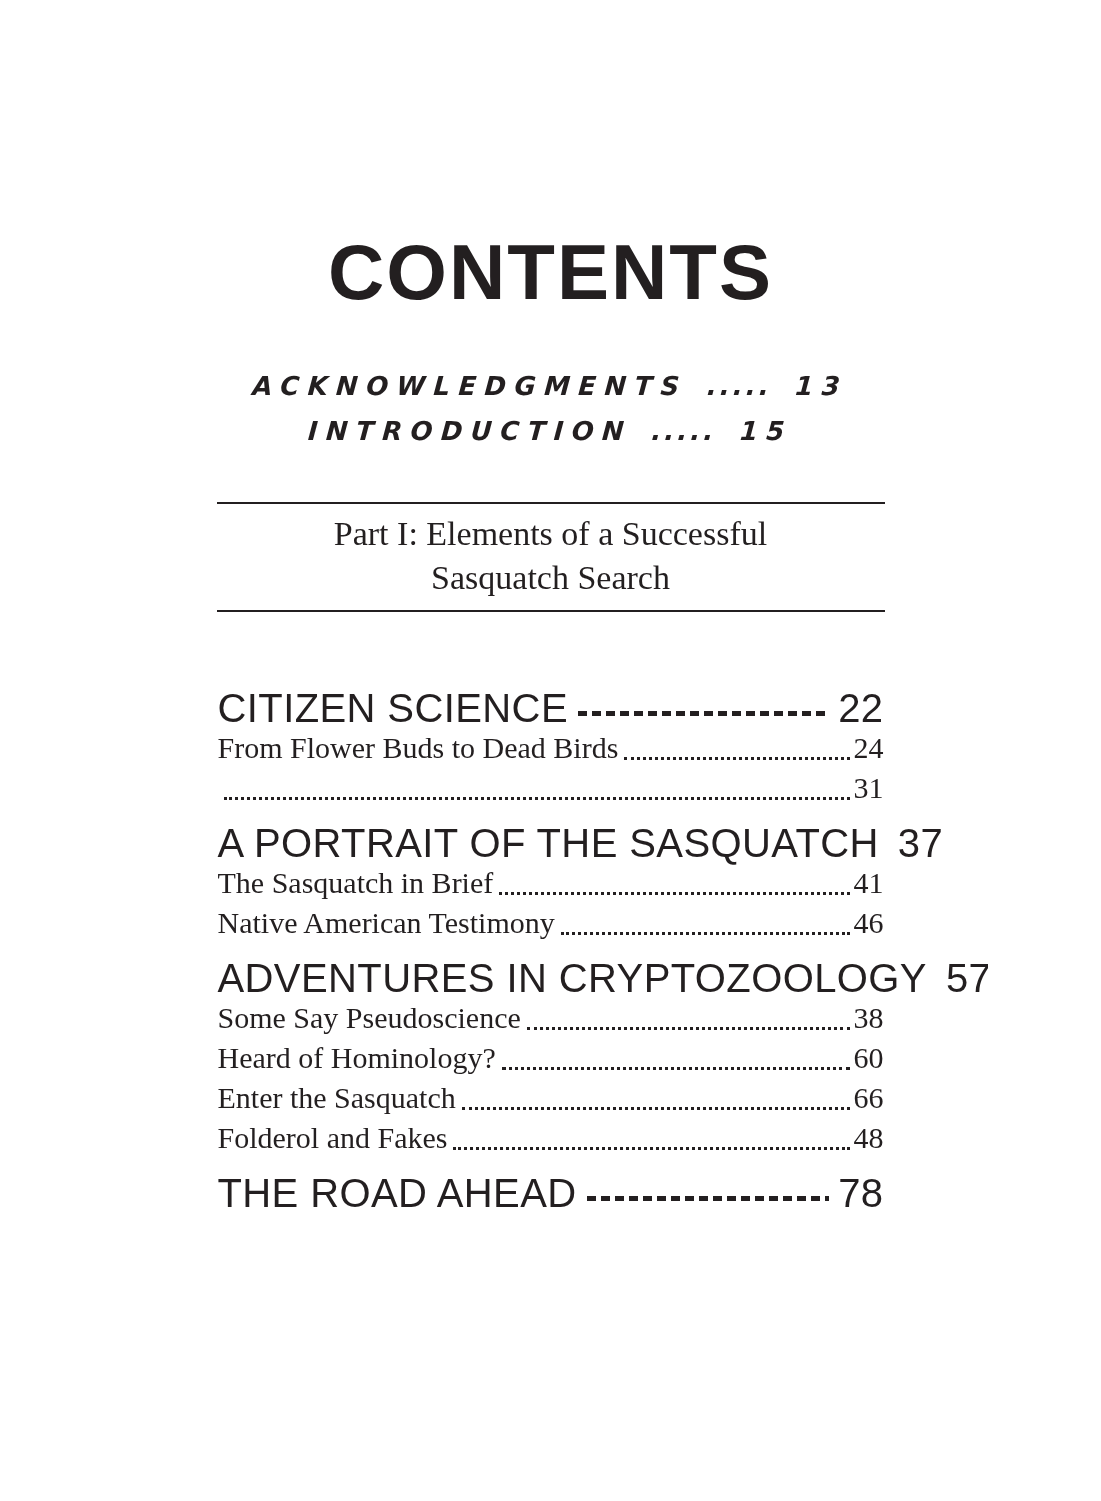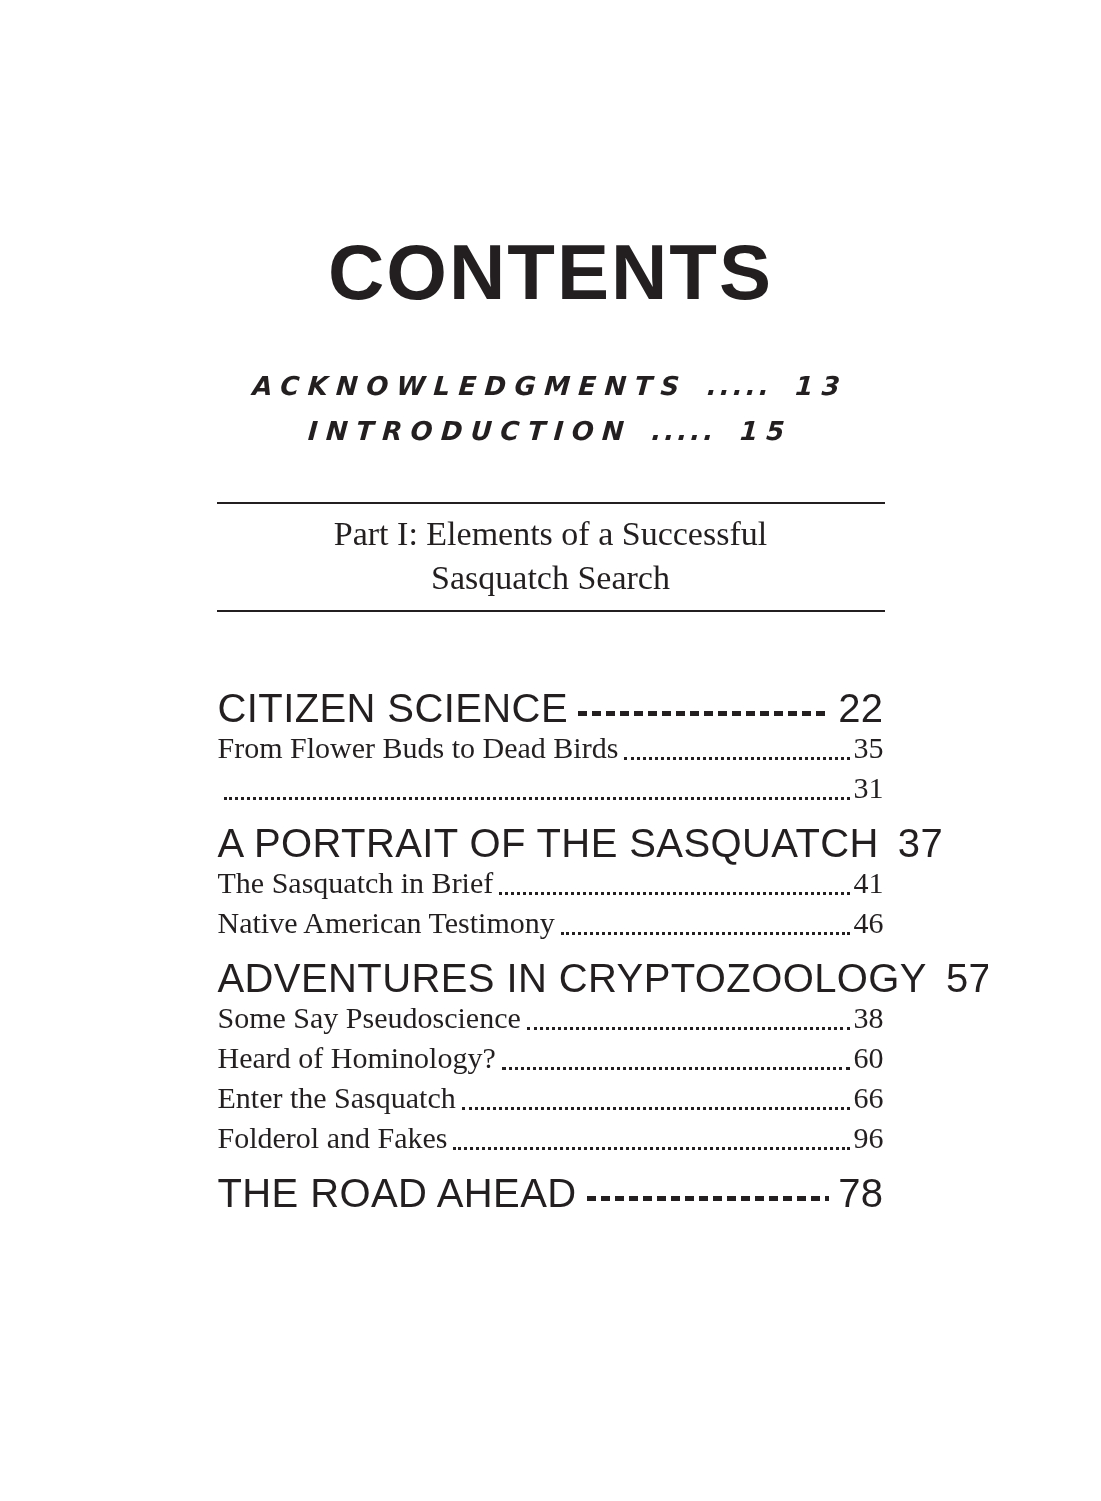--- a/index.html
+++ b/index.html
@@ -121,21 +121,21 @@
   <div class="toc">
 
     <div class="toc-row section">
       <span>CITIZEN SCIENCE</span>
       <span class="leader"></span>
       <span class="pagenum">22</span>
     </div>
     <div class="toc-row entry">
       <span>From Flower Buds to Dead Birds</span>
       <span class="leader"></span>
-      <span class="pagenum">35</span>
+      <span class="pagenum">24</span>
     </div>
     <div class="toc-row entry">
       <span class="leader"></span>
       <span class="pagenum">31</span>
     </div>
 
     <div class="toc-row section">
       <span>A PORTRAIT OF THE SASQUATCH</span>
       <span class="leader"></span>
       <span class="pagenum">37</span>
@@ -167,21 +167,21 @@
       <span class="pagenum">60</span>
     </div>
     <div class="toc-row entry">
       <span>Enter the Sasquatch</span>
       <span class="leader"></span>
       <span class="pagenum">66</span>
     </div>
     <div class="toc-row entry">
       <span>Folderol and Fakes</span>
       <span class="leader"></span>
-      <span class="pagenum">96</span>
+      <span class="pagenum">48</span>
     </div>
 
     <div class="toc-row section">
       <span>THE ROAD AHEAD</span>
       <span class="leader"></span>
       <span class="pagenum">78</span>
     </div>
 
   </div>
 </div>

